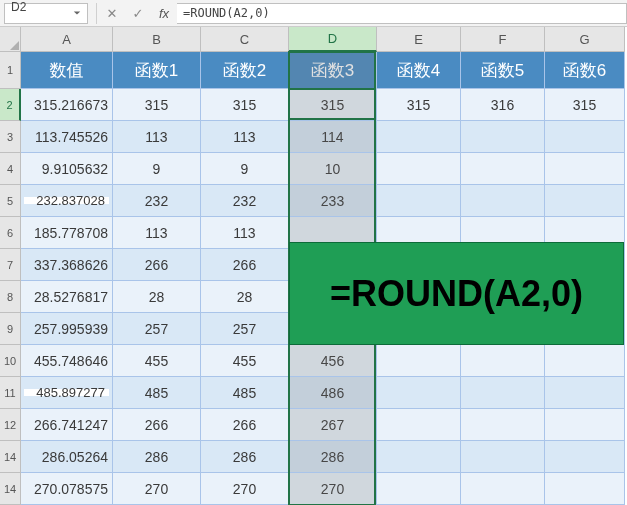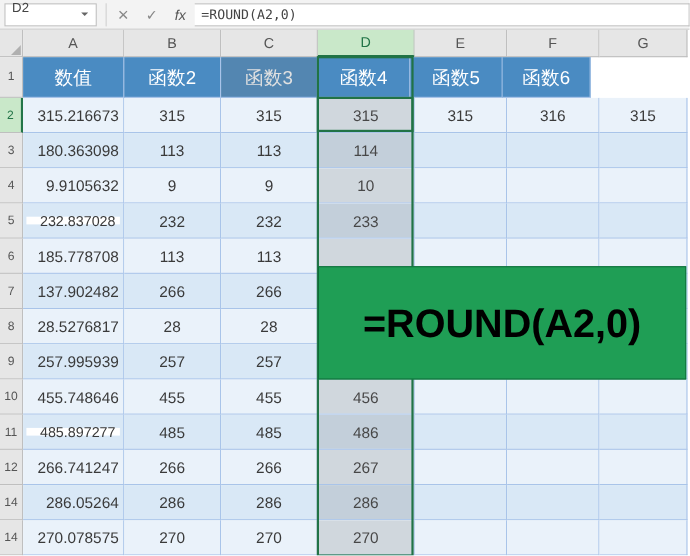--- a/index.html
+++ b/index.html
@@ -228,37 +228,38 @@
         <div class="rowhdr hN">9</div>
         <div class="rowhdr hN">10</div>
         <div class="rowhdr hN">11</div>
         <div class="rowhdr hN">12</div>
         <div class="rowhdr hN">14</div>
         <div class="rowhdr hN">14</div>
       </div>
     <div class="cells" id="cells">
         <div class="row hdr">
           <div class="cell colA" style="width: 92px; height: 37px; justify-content: center;">数值</div>
+          <div class="cell" style="width: 88px; height: 37px;">函数1</div>
           <div class="cell" style="width: 88px; height: 37px;">函数2</div>
           <div class="cell selcol" style="width: 88px; height: 37px;">函数3</div>
           <div class="cell" style="width: 84px; height: 37px;">函数4</div>
           <div class="cell" style="width: 84px; height: 37px;">函数5</div>
           <div class="cell" style="width: 80px; height: 37px;">函数6</div>
         </div>
         <div class="row data alt">
           <div class="cell colA" style="width: 92px; height: 32px;">315.216673</div>
           <div class="cell" style="width: 88px; height: 32px;">315</div>
           <div class="cell" style="width: 88px; height: 32px;">315</div>
           <div class="cell selcol" style="width: 88px; height: 32px;">315</div>
           <div class="cell" style="width: 84px; height: 32px;">315</div>
           <div class="cell" style="width: 84px; height: 32px;">316</div>
           <div class="cell" style="width: 80px; height: 32px;">315</div>
         </div>
         <div class="row data">
-          <div class="cell colA" style="width: 92px; height: 32px;">180.363098</div>
+          <div class="cell colA" style="width: 92px; height: 32px;">113.745526</div>
           <div class="cell" style="width: 88px; height: 32px;">113</div>
           <div class="cell" style="width: 88px; height: 32px;">113</div>
           <div class="cell selcol" style="width: 88px; height: 32px;">114</div>
           <div class="cell" style="width: 84px; height: 32px;"></div>
           <div class="cell" style="width: 84px; height: 32px;"></div>
           <div class="cell" style="width: 80px; height: 32px;"></div>
         </div>
         <div class="row data alt">
           <div class="cell colA" style="width: 92px; height: 32px;">9.9105632</div>
           <div class="cell" style="width: 88px; height: 32px;">9</div>
@@ -282,21 +283,21 @@
         <div class="row data alt">
           <div class="cell colA" style="width: 92px; height: 32px;">185.778708</div>
           <div class="cell" style="width: 88px; height: 32px;">113</div>
           <div class="cell" style="width: 88px; height: 32px;">113</div>
           <div class="cell selcol" style="width: 88px; height: 32px;"></div>
           <div class="cell" style="width: 84px; height: 32px;"></div>
           <div class="cell" style="width: 84px; height: 32px;"></div>
           <div class="cell" style="width: 80px; height: 32px;"></div>
         </div>
         <div class="row data">
-          <div class="cell colA" style="width: 92px; height: 32px;">137.902482</div>
+          <div class="cell colA" style="width: 92px; height: 32px;">337.368626</div>
           <div class="cell" style="width: 88px; height: 32px;">266</div>
           <div class="cell" style="width: 88px; height: 32px;">266</div>
           <div class="cell selcol" style="width: 88px; height: 32px;"></div>
           <div class="cell" style="width: 84px; height: 32px;"></div>
           <div class="cell" style="width: 84px; height: 32px;"></div>
           <div class="cell" style="width: 80px; height: 32px;"></div>
         </div>
         <div class="row data alt">
           <div class="cell colA" style="width: 92px; height: 32px;">28.5276817</div>
           <div class="cell" style="width: 88px; height: 32px;">28</div>

